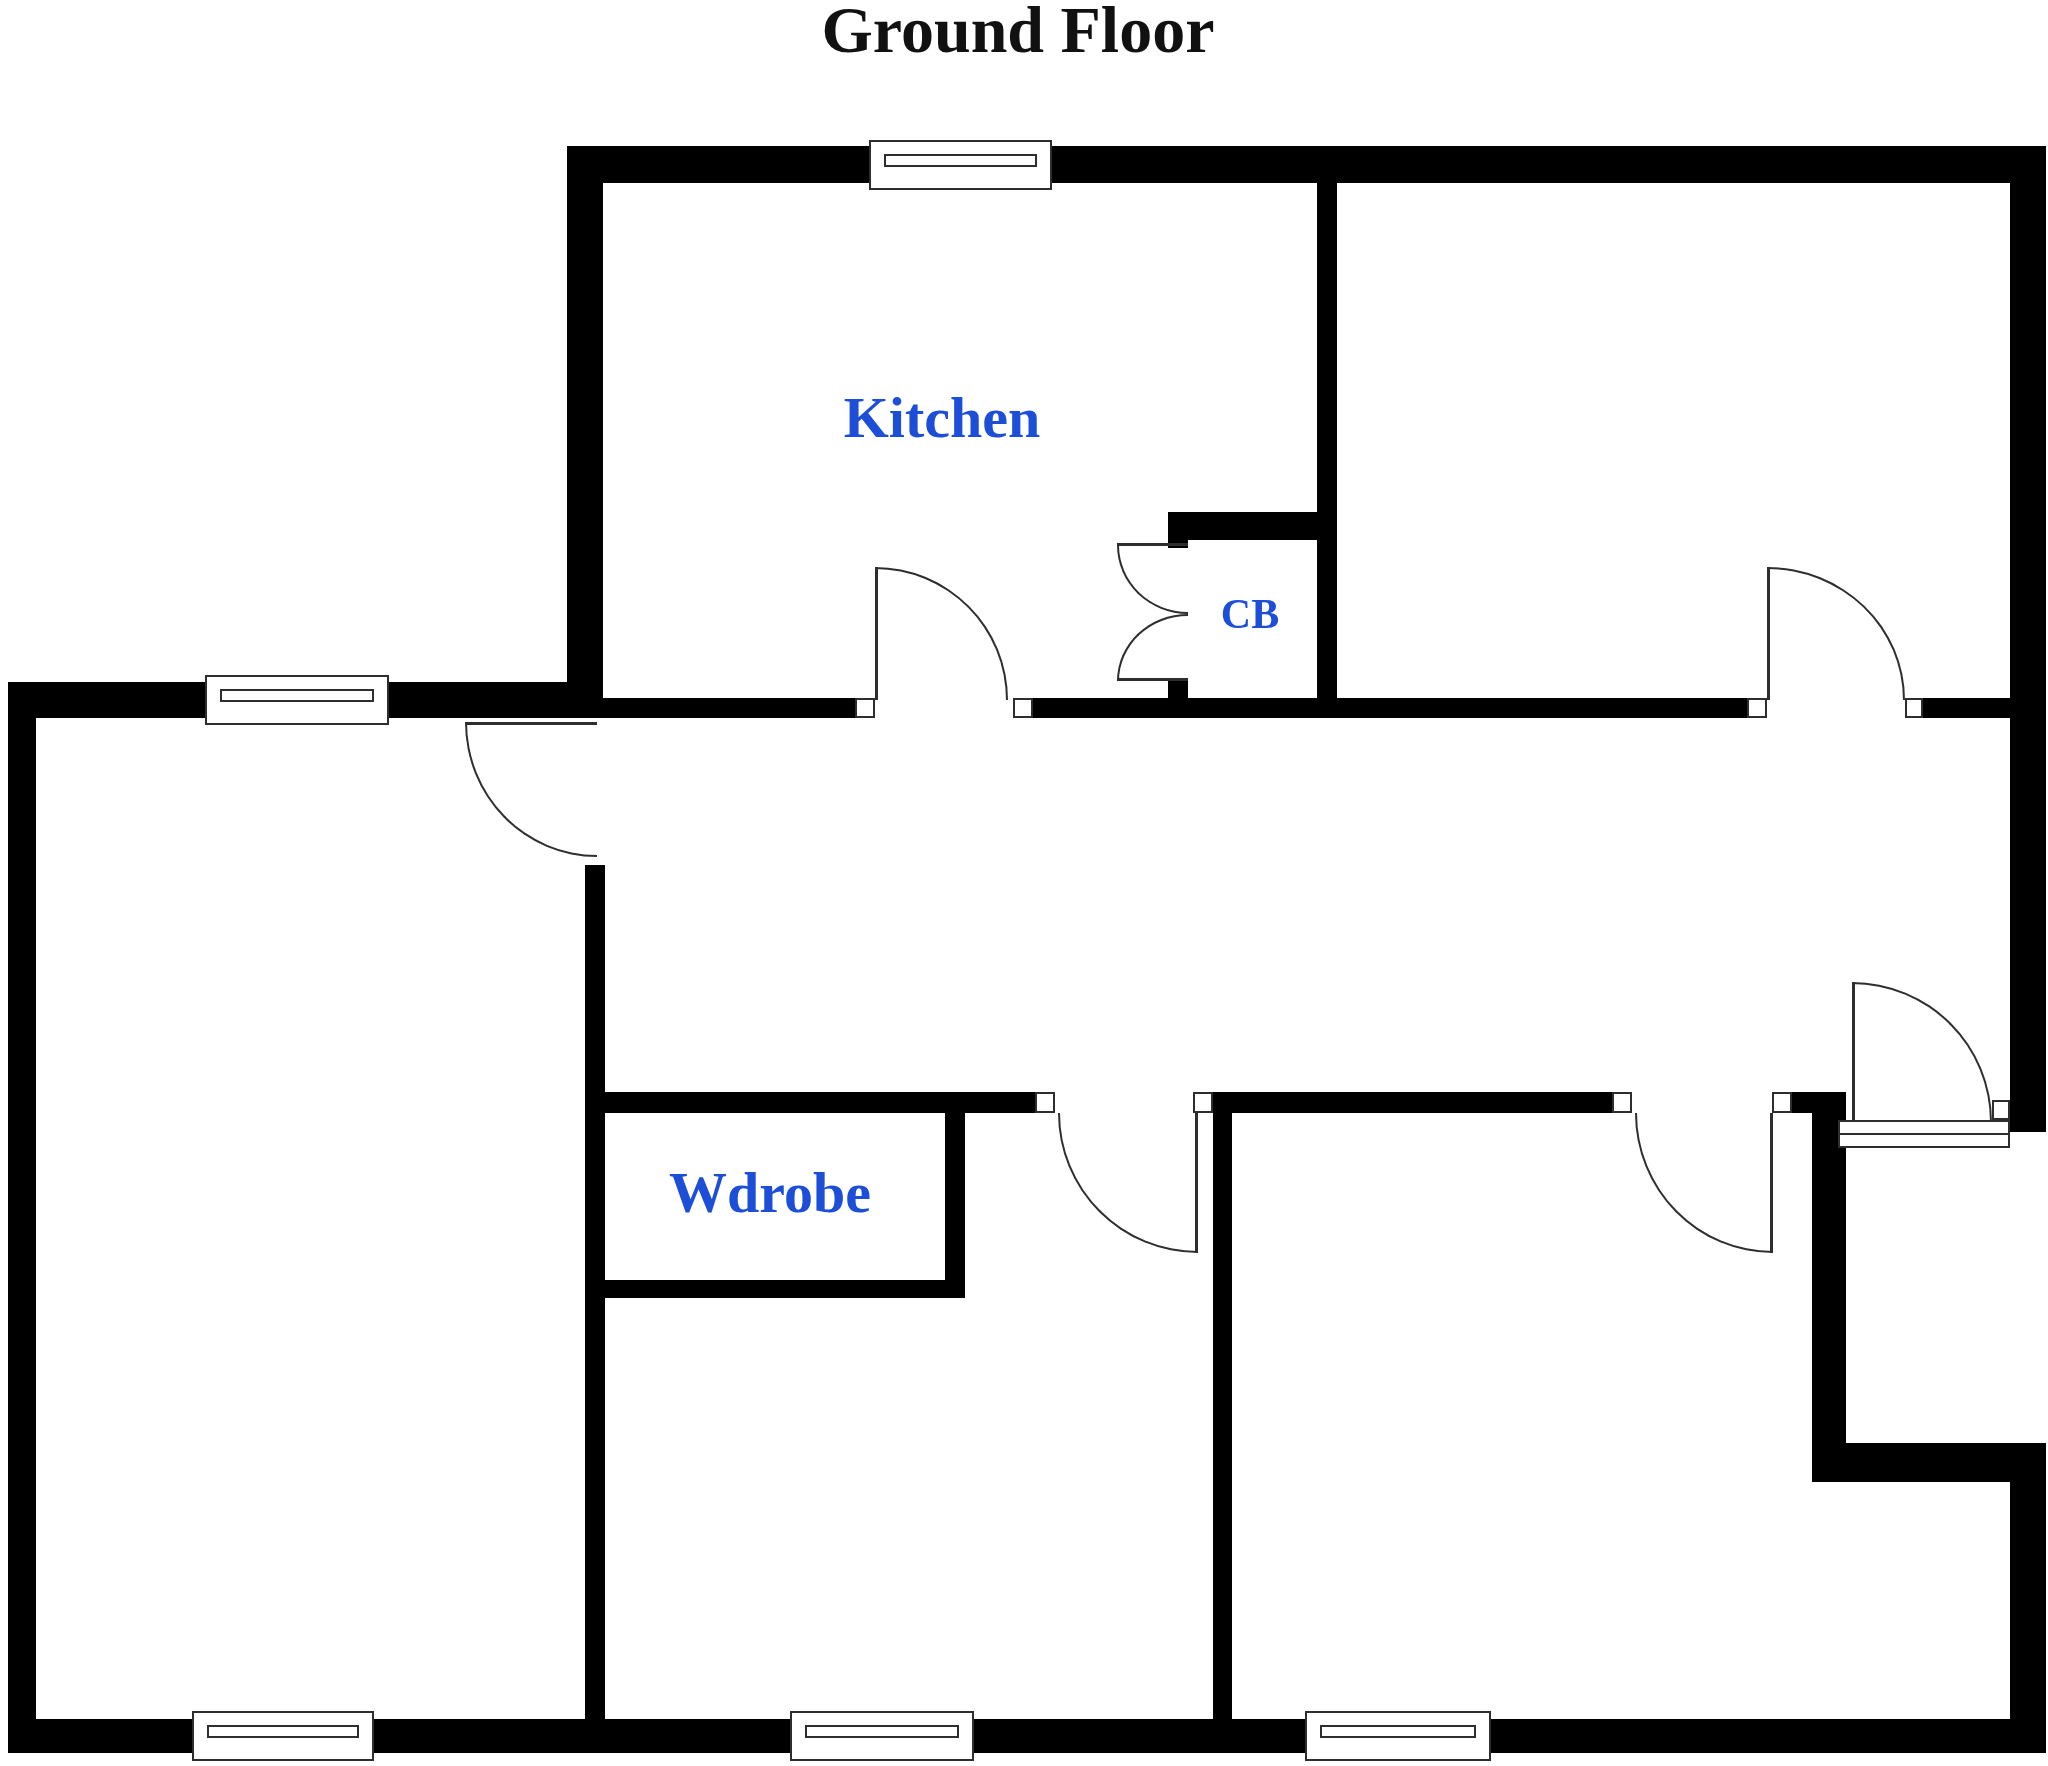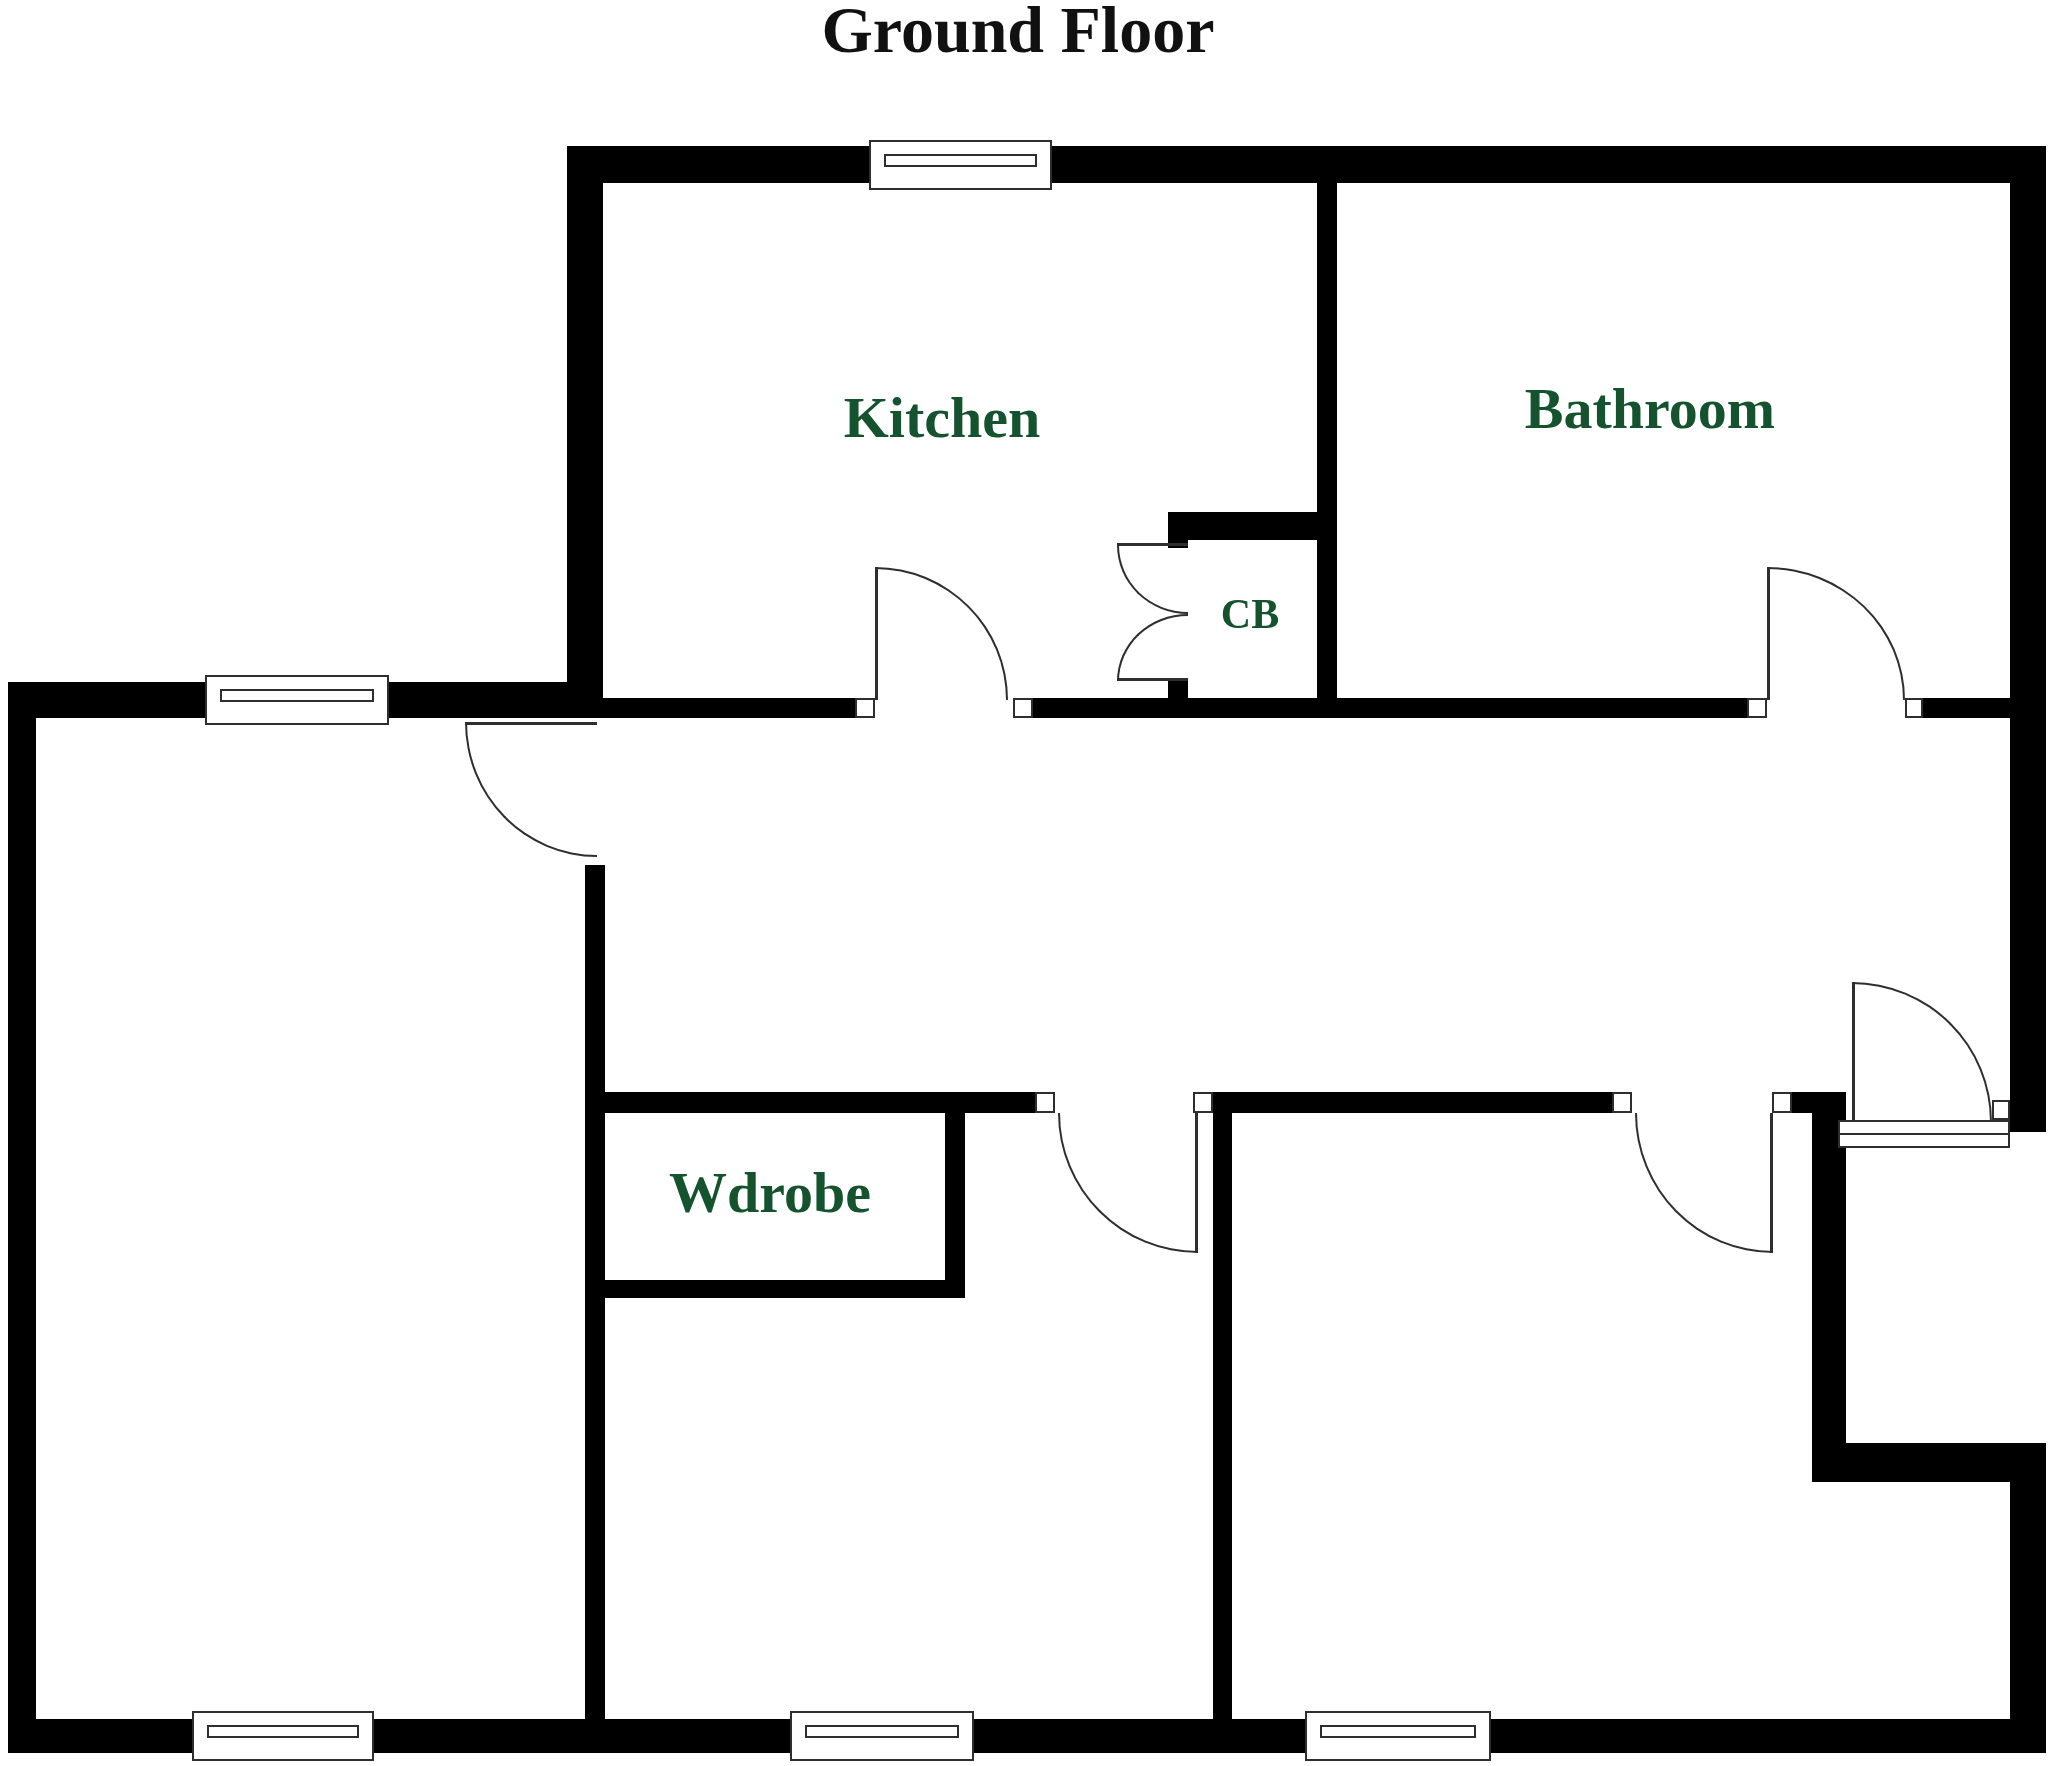--- a/index.html
+++ b/index.html
@@ -39,21 +39,21 @@
   .sill{
     position:absolute;background:#fff;
     border:2px solid #2e2e2e;box-sizing:border-box;
   }
   .sill:after{
     content:"";position:absolute;left:0;right:0;top:45%;
     border-top:2px solid #2e2e2e;
   }
   .room-label{
     position:absolute;transform:translate(-50%,-50%);
-    font-weight:bold;color:#14532d;text-align:center;white-space:nowrap;
+    font-weight:bold;color:#1d4ed8;text-align:center;white-space:nowrap;
   }
 </style>
 </head>
 <body>
 
 <div id="plan">
   <div class="plan-title">Ground Floor</div>
 <div class="wall" style="left: 567px; top: 146px; width: 1479px; height: 37px;"></div>
     <div class="wall" style="left: 567px; top: 146px; width: 36px; height: 572px;"></div>
     <div class="wall" style="left: 2010px; top: 146px; width: 36px; height: 986px;"></div>
@@ -114,22 +114,19 @@
     <div class="door-arc arc-bl" style="left: 1058px; top: 1113px; width: 140px; height: 140px;"></div>
     <div class="door-leaf" style="left: 1195px; top: 1113px; width: 3px; height: 140px;"></div>
     <div class="door-arc arc-bl" style="left: 1635px; top: 1113px; width: 138px; height: 140px;"></div>
     <div class="door-leaf" style="left: 1770px; top: 1113px; width: 3px; height: 140px;"></div>
     <div class="door-arc arc-tr" style="left: 1852px; top: 982px; width: 140px; height: 140px;"></div>
     <div class="door-leaf" style="left: 1852px; top: 982px; width: 3px; height: 140px;"></div>
     <div class="sill" style="left: 1838px; top: 1120px; width: 172px; height: 28px;"></div>
     <div class="room-label" style="left: 942px; top: 417px; font-size: 58px;">
       <div>Kitchen</div>
     </div>
-    <div class="room-label" style="left: 1650px; top: 408px; font-size: 58px;">
-      <div>Bathroom</div>
-    </div>
     <div class="room-label" style="left: 1250px; top: 614px; font-size: 42px;">
       <div>CB</div>
     </div>
     <div class="room-label" style="left: 770px; top: 1192px; font-size: 58px;">
       <div>Wdrobe</div>
     </div>
   </div>
 
 </body></html>

